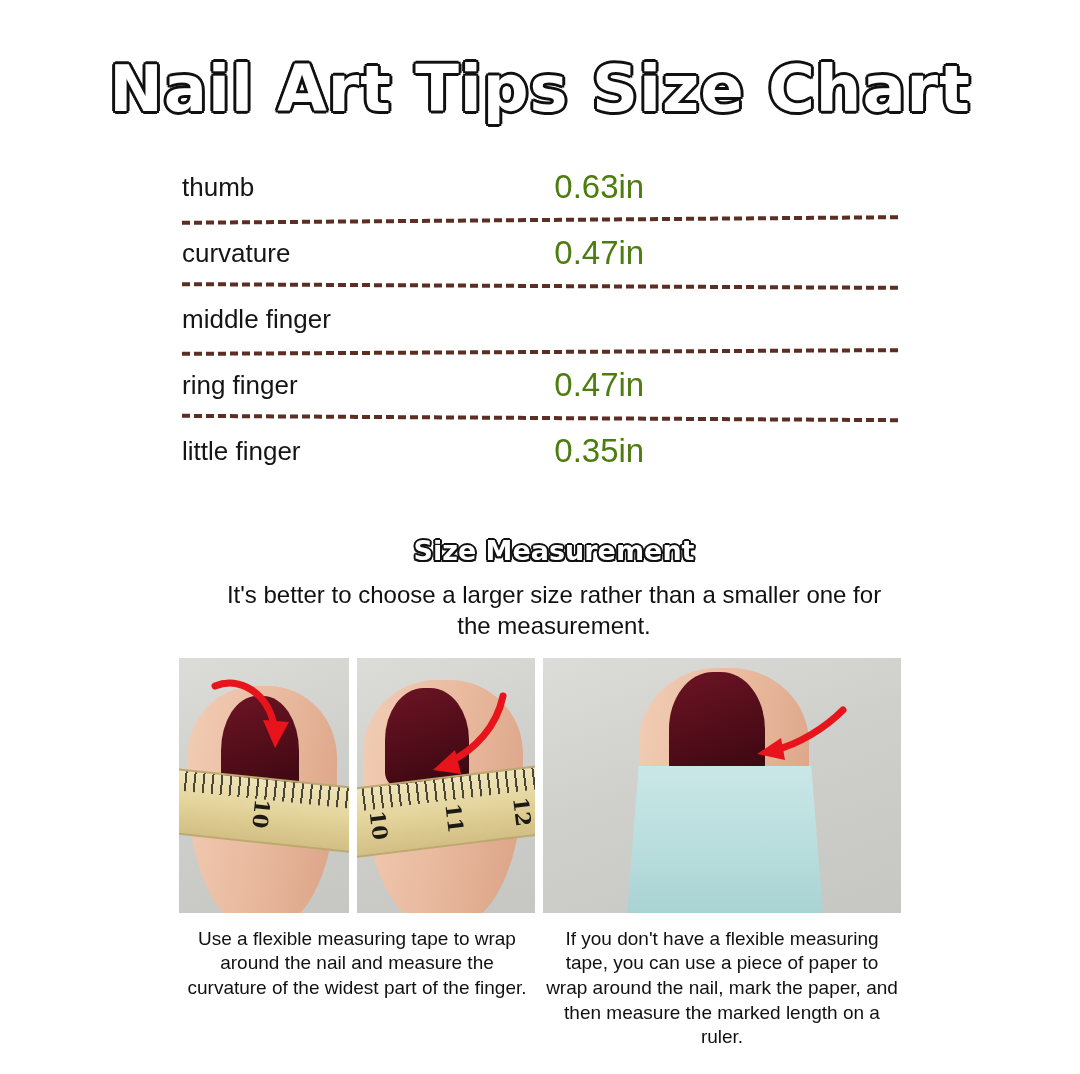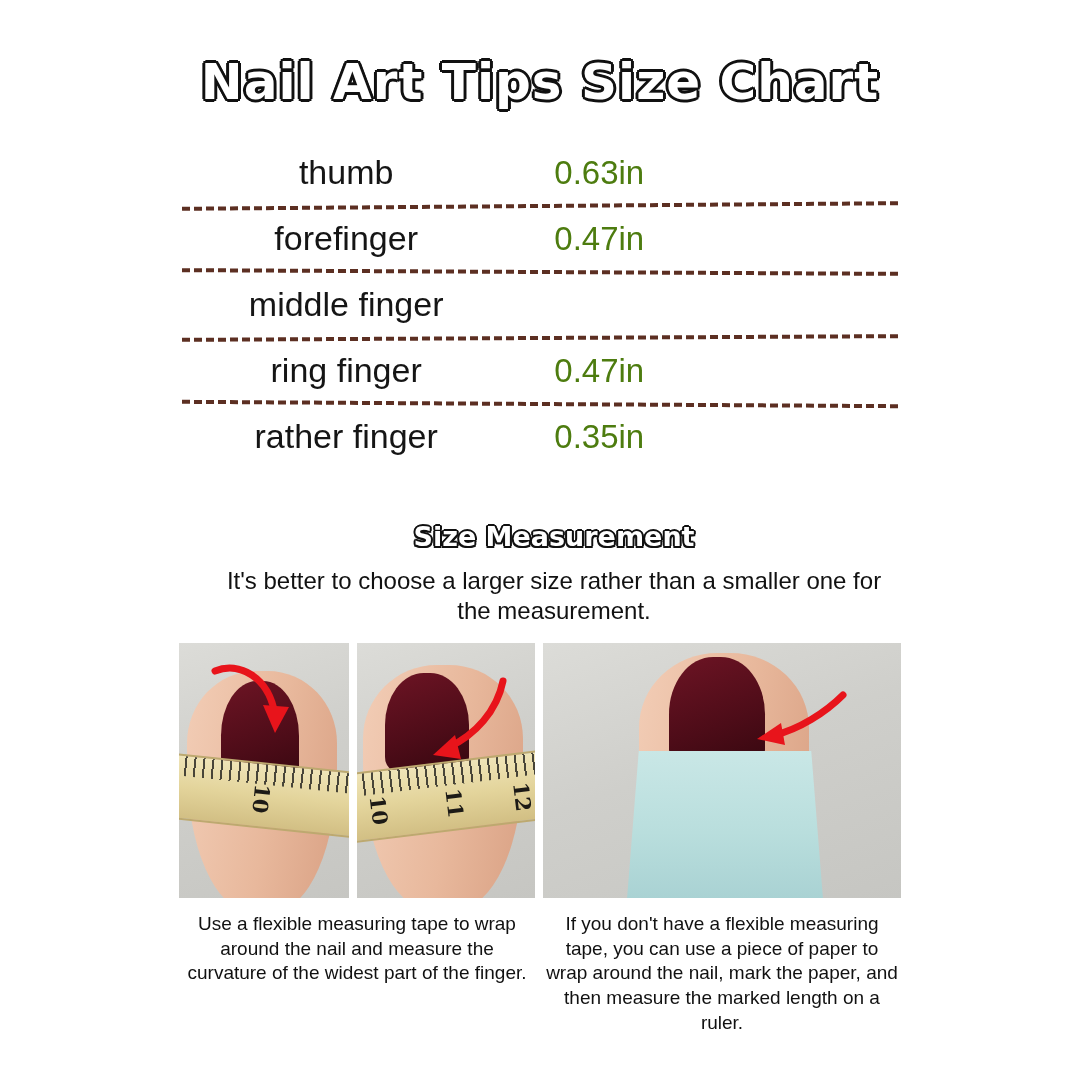--- a/index.html
+++ b/index.html
@@ -16,21 +16,21 @@
     position: relative;
   }
 
   
   .title-wrap {
     text-align: center;
     padding-top: 56px;
   }
   .main-title {
     font-family: "DejaVu Sans", sans-serif;
-    font-size: 50px;
+    font-size: 64px;
     font-weight: bold;
     letter-spacing: 1px;
     color: #ffffff;
     -webkit-text-stroke: 3px #111111;
     paint-order: stroke fill;
     text-shadow:
       -2px -2px 0 #111, 2px -2px 0 #111, -2px 2px 0 #111, 2px 2px 0 #111,
       0 3px 0 #111, 3px 0 0 #111, -3px 0 0 #111, 0 -3px 0 #111;
     line-height: 1.05;
     display: inline-block;
@@ -49,24 +49,24 @@
     position: relative;
   }
   .row {
     display: flex;
     align-items: center;
     height: 56px;
     position: relative;
   }
   .row .finger {
     width: 52%;
-    text-align: center;
+    text-align: left;
     padding-right: 44px;
     box-sizing: border-box;
-    font-size: 34px;
+    font-size: 26px;
     color: #151515;
     white-space: nowrap;
   }
   .row .value {
     width: 48%;
     text-align: left;
     font-size: 33px;
     color: #4d7c0f;
     white-space: nowrap;
   }
@@ -189,38 +189,38 @@
 
 <div class="size-table">
 
   <div class="row">
     <div class="finger">thumb</div>
     <div class="value">0.63in</div>
   </div>
   <div class="divider d1"></div>
 
   <div class="row">
-    <div class="finger">forefinger</div>
+    <div class="finger">curvature</div>
     <div class="value">0.47in</div>
   </div>
   <div class="divider d2"></div>
 
   <div class="row">
     <div class="finger">middle finger</div>
   </div>
   <div class="divider d3"></div>
 
   <div class="row">
     <div class="finger">ring finger</div>
     <div class="value">0.47in</div>
   </div>
   <div class="divider d4"></div>
 
   <div class="row">
-    <div class="finger">rather finger</div>
+    <div class="finger">little finger</div>
     <div class="value">0.35in</div>
   </div>
 
 </div>
 
 <div class="measure-head">
   <div class="measure-title">Size Measurement</div>
   <div class="measure-note">It's better to choose a larger size rather than a smaller one for the measurement.</div>
 </div>
 

